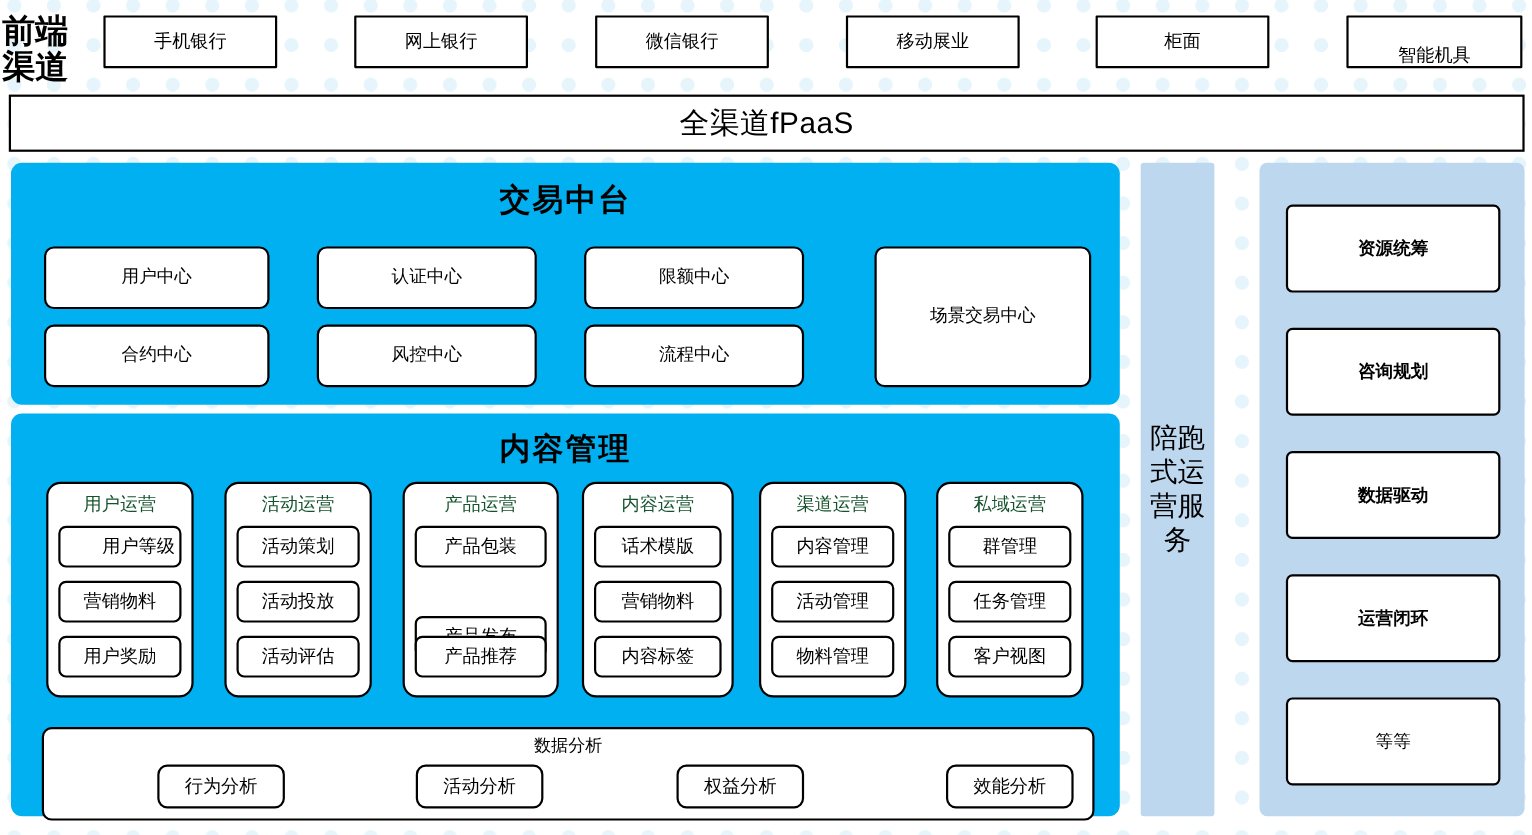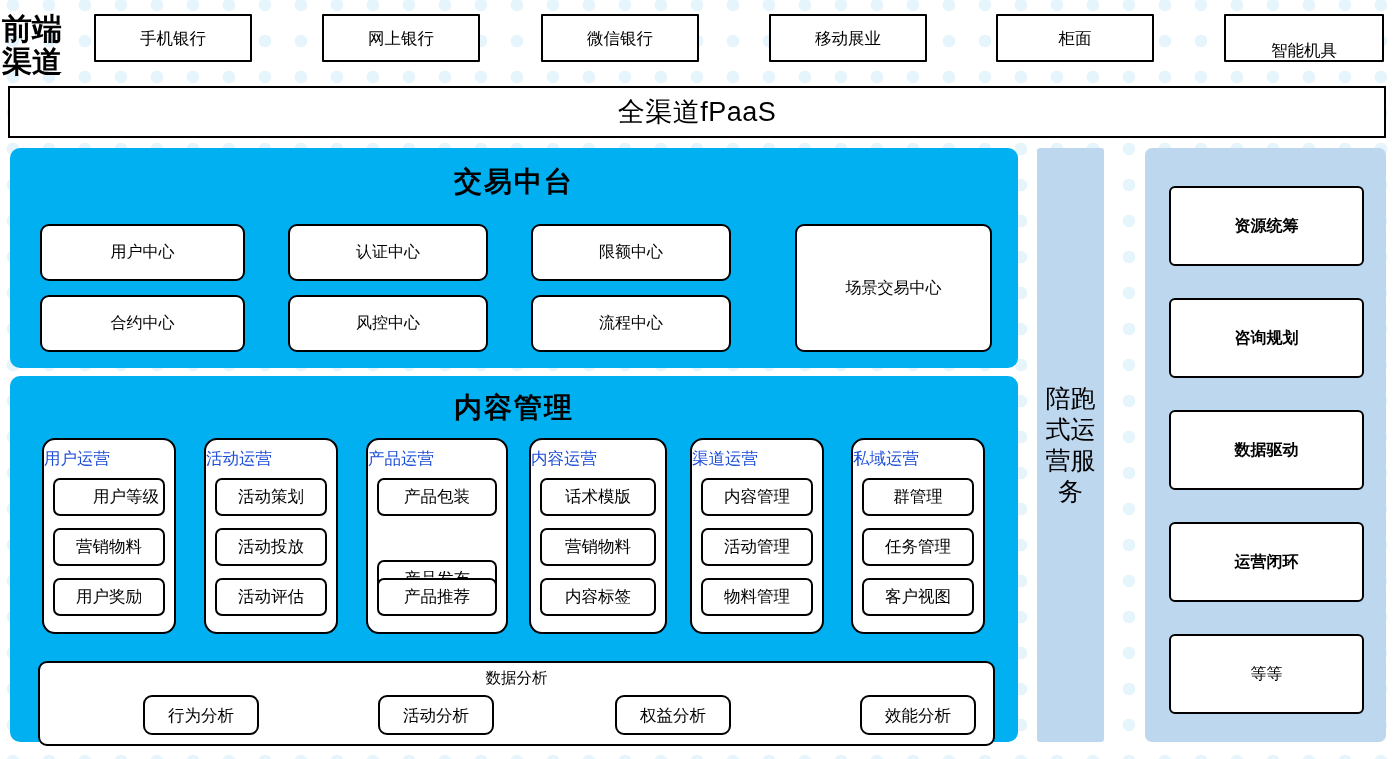--- a/index.html
+++ b/index.html
@@ -100,22 +100,23 @@
     background: #ffffff;
     border: 2.4px solid #000;
     border-radius: 13px;
     box-sizing: border-box;
   }
   .op-col-title {
     position: absolute;
     top: 8px;
     left: 0;
     width: 100%;
+    text-align: center;
     font-size: 16.5px;
-    color: #1d4ed8;
+    color: #14532d;
   }
   .op-sub {
     position: absolute;
     left: 9px;
     right: 9px;
     height: 38px;
     background: #fff;
     border: 2.4px solid #000;
     border-radius: 7px;
     box-sizing: border-box;

